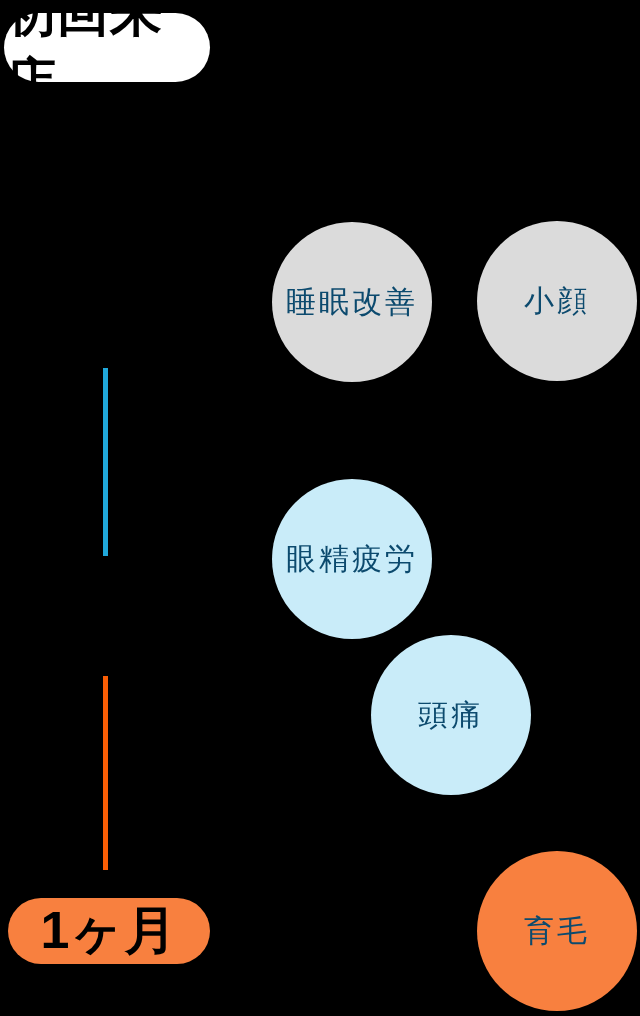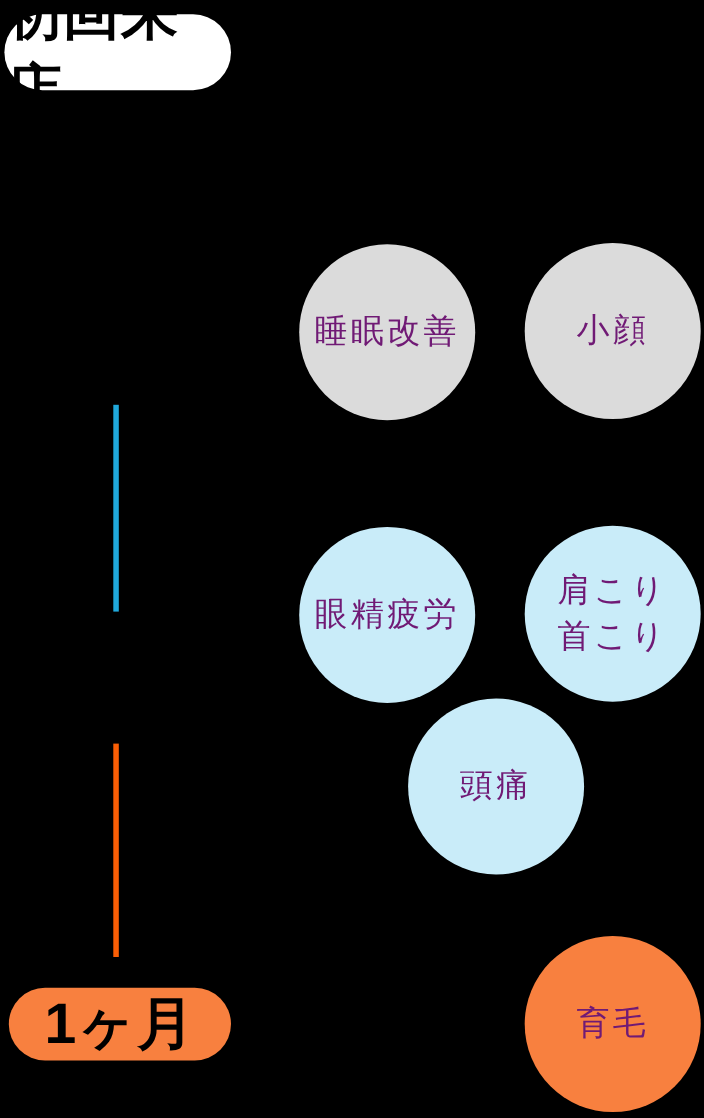--- a/index.html
+++ b/index.html
@@ -69,21 +69,21 @@
   }
   .circle {
     position: absolute;
     width: 160px;
     height: 160px;
     border-radius: 50%;
     display: flex;
     align-items: center;
     justify-content: center;
     text-align: center;
-    color: #701a75;
+    color: #0c4a6e;
     font-size: 30px;
     font-weight: normal;
     letter-spacing: 3px;
     line-height: 1.4;
     white-space: pre-line;
   }
   .circle.e1 { left: 272px; top: 222px; }
   .circle.e2 { left: 477px; top: 221px; }
   .circle.e3 { left: 272px; top: 479px; }
   .circle.e4 { left: 477px; top: 478px; }
@@ -105,21 +105,19 @@
   <div class="connector c2" style="background: rgb(250, 94, 5);"></div>
 
   <div class="pill stage-3" style="background: rgb(248, 128, 63);">1ヶ月</div>
 
   <div class="circle e1" style="background: rgb(219, 219, 219);">睡眠改善</div>
 
   <div class="circle e3" style="background: rgb(201, 236, 249);">眼精疲労</div>
 
   <div class="circle e2" style="background: rgb(219, 219, 219);">小顔</div>
 
-  <div class="circle e4" style="background: rgb(201, 236, 249);">肩こり
-首こり</div>
 
   <div class="circle e5" style="background: rgb(201, 236, 249);">頭痛</div>
 
 
   <div class="circle e7" style="background: rgb(248, 128, 63);">育毛</div>
 
 </div>
 
 </body></html>

